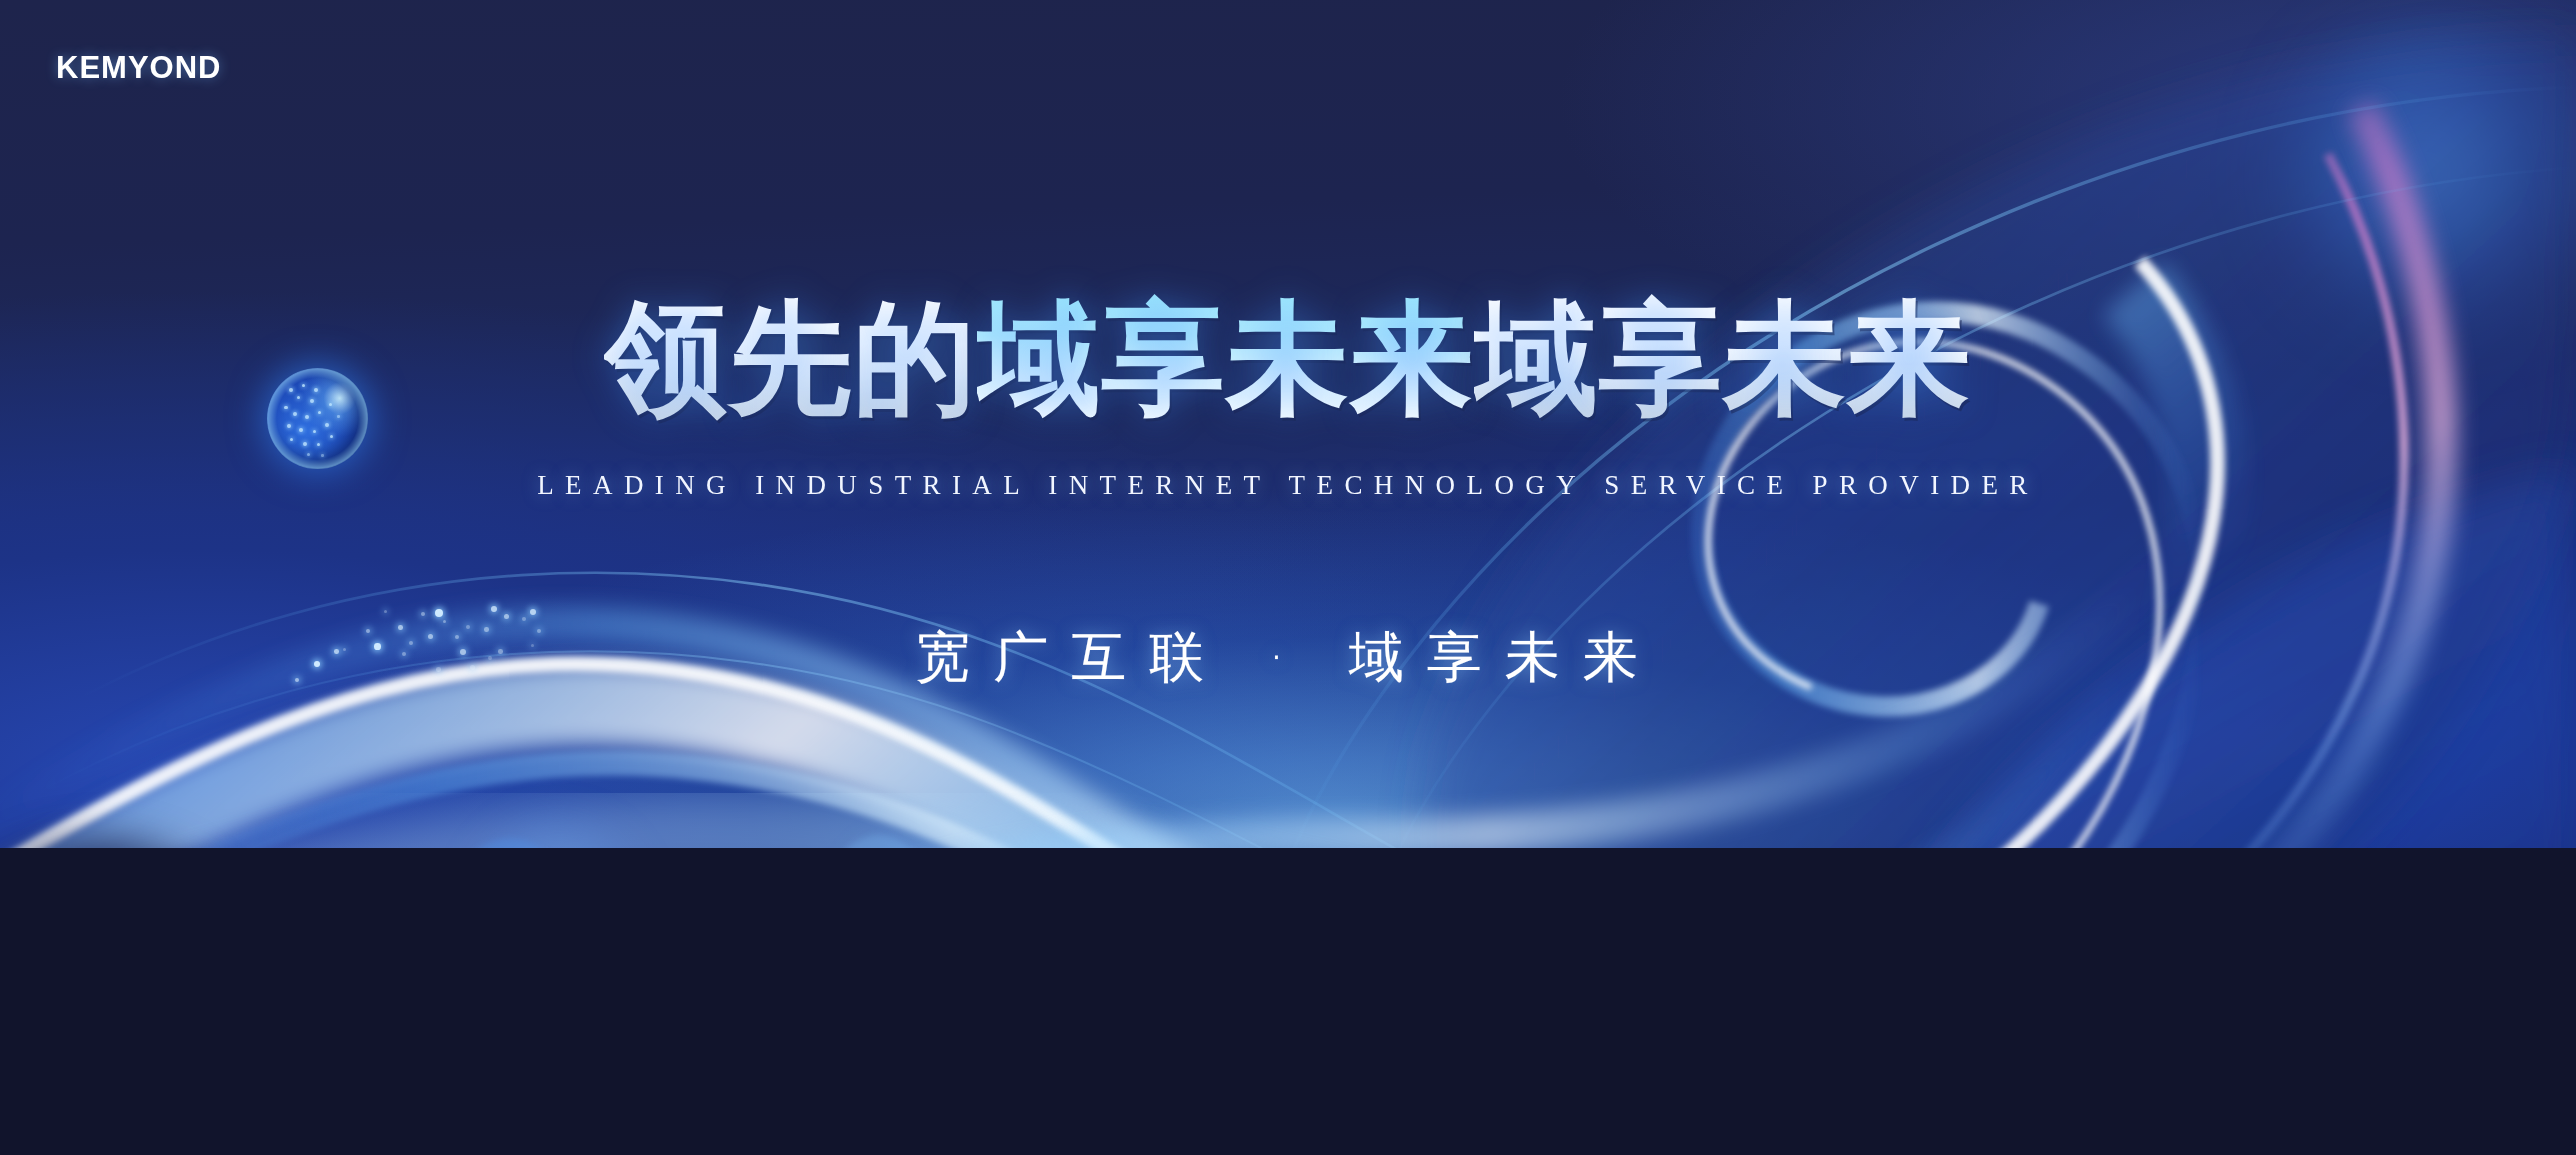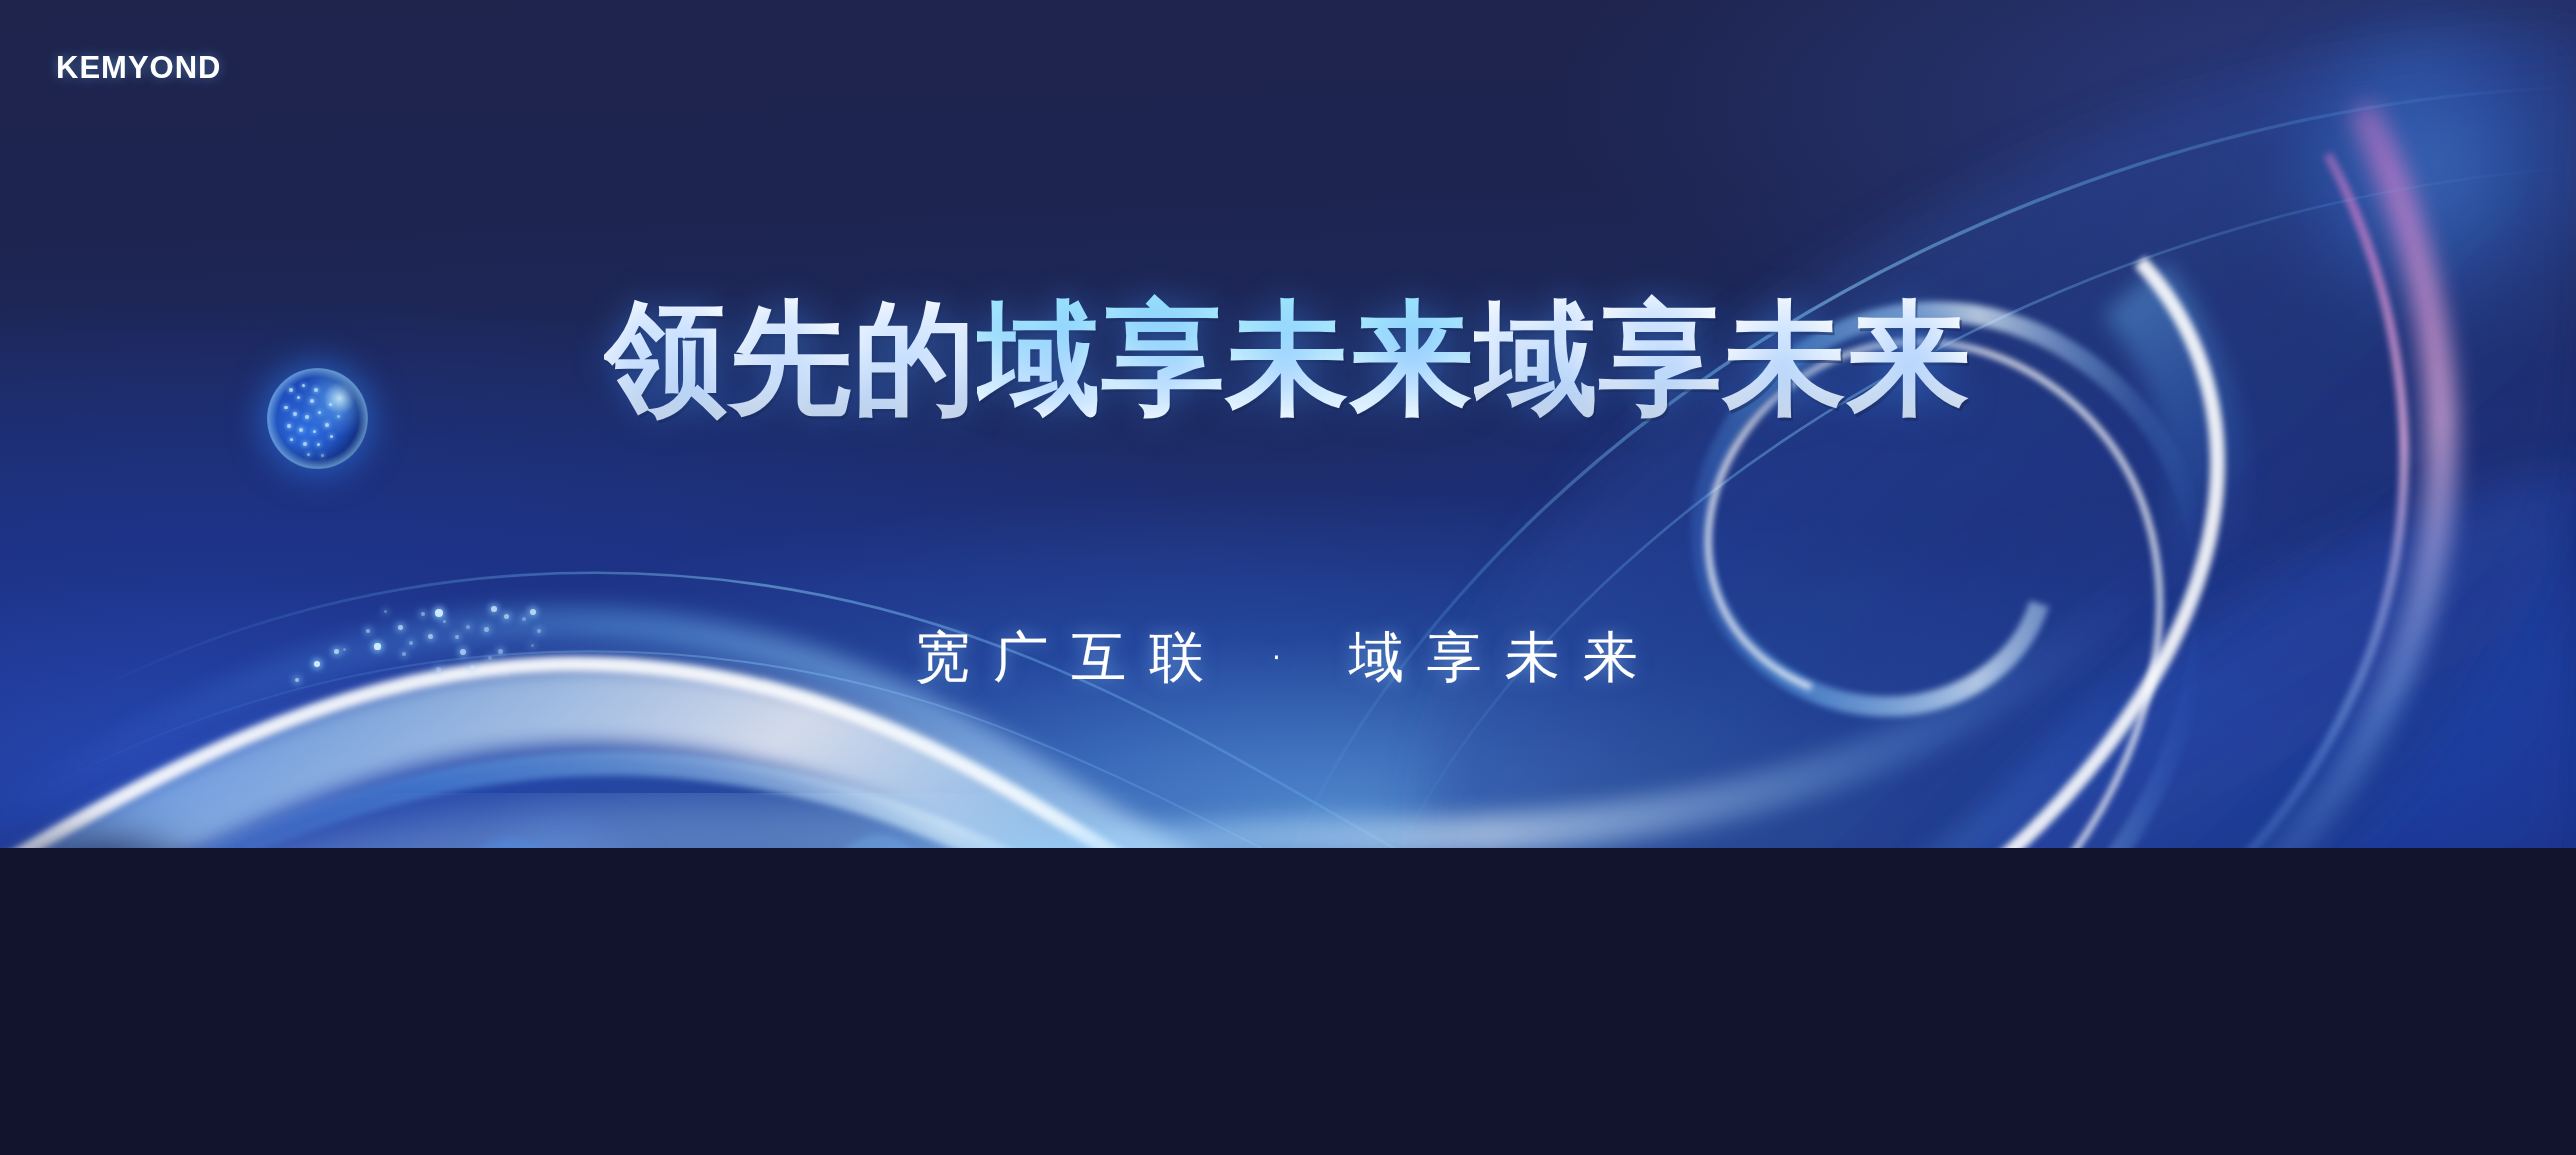--- a/index.html
+++ b/index.html
@@ -307,17 +307,18 @@
       <div class="rim"></div>
     </div>
   </div>
 
   <div id="logo">KEMYOND</div>
 
   <div id="headline">
     <span class="seg w">领先的</span><span class="seg c">域享未来</span><span class="seg w">域享未来</span>
   </div>
 
+  <div id="subtitle">LEADING INDUSTRIAL INTERNET TECHNOLOGY SERVICE PROVIDER</div>
 
   <div id="tagline">宽广互联 · 域享未来</div>
 
 </div>
 
 
 </body></html>

